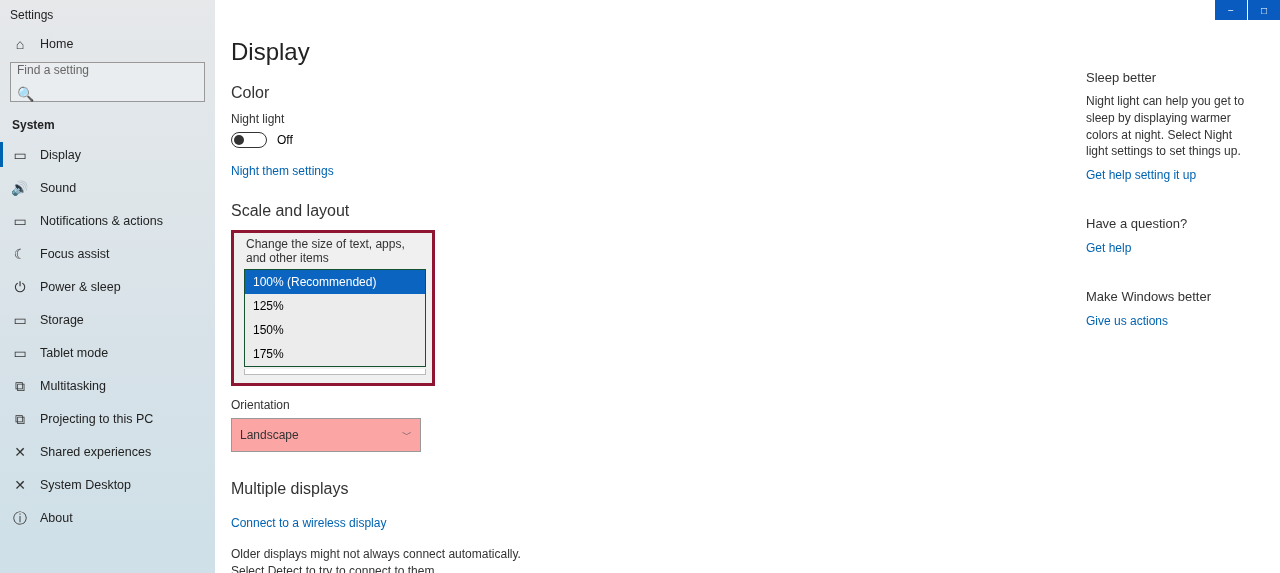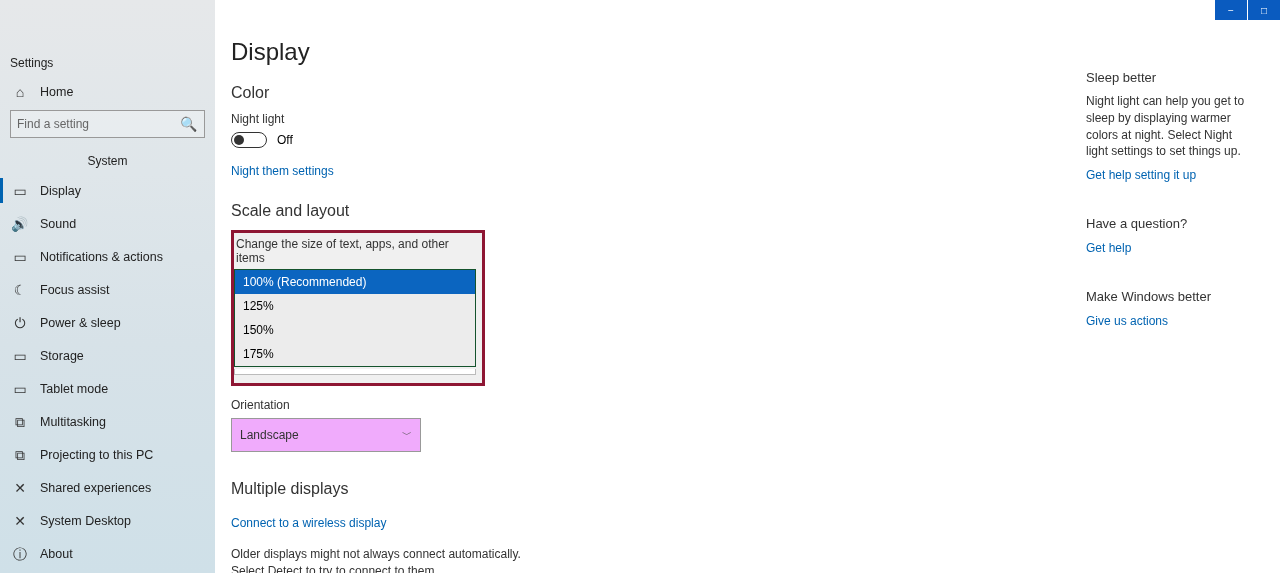--- a/index.html
+++ b/index.html
@@ -18,33 +18,33 @@
     }
     .titlebar .btn + .btn { margin-left: 1px; }
 
     
     .sidebar {
       width: 215px; height: 100%;
       background: linear-gradient(180deg, #e6e8ea 0%, #dfe6ea 30%, #d7e2e8 60%, #cfe0e8 100%);
       display: flex; flex-direction: column;
       font-size: 12.5px; color: #222;
     }
-    .sidebar .title { padding: 8px 10px 4px 10px; font-size: 12px; margin-top: 48px; }
+    .sidebar .title { padding: 8px 10px 4px 10px; font-size: 12px; }
     .sidebar .home-row {
       display: flex; align-items: center; gap: 12px;
       padding: 10px 12px; cursor: pointer;
     }
     .sidebar .search-wrap { padding: 0 10px 10px 10px; }
     .sidebar .search {
-      width: 100%; height: 28px; border: 1px solid #999; background: rgba(255,255,255,0.25);
-      display: flex; align-items: center; justify-content: space-between; padding: 0 6px;
-      color: #666; font-size: 12px;
+      width: 100%; height: 40px; border: 1px solid #999; background: rgba(255,255,255,0.25);
+      display: flex; justify-content: space-between; padding: 0 6px;
+      color: #666; font-size: 12px; flex-direction: column;
     }
     .sidebar .section-label {
-      padding: 6px 12px 6px 12px; font-weight: 400; font-size: 12px; text-align: center;
+      padding: 6px 12px 6px 12px; font-weight: 700; font-size: 12px;
     }
     .sidebar-item {
       display: flex; align-items: center; gap: 12px;
       padding: 8.5px 12px; cursor: pointer; position: relative;
     }
     .sidebar-item.active::before {
       content: ""; position: absolute; left: 0; top: 4px; bottom: 4px; width: 3px; background: #0063b1;
     }
     .side-icon { width: 16px; height: 16px; display:flex; align-items:center; justify-content:center; color:#333; }
 
@@ -66,33 +66,33 @@
     }
     .toggle-track {
       width: 36px; height: 16px; border: 1px solid #333; border-radius: 8px; position: relative; background:#fff;
     }
     .toggle-thumb {
       width: 10px; height: 10px; border-radius: 50%; background: #333;
       position: absolute; top: 2px; left: 2px;
     }
 
     .highlight-box {
-      border: 3px solid #8e1633; padding: 2px 6px 8px 0; width: 254px;
+      border: 3px solid #8e1633; padding: 2px 6px 8px 10px; width: 204px;
       background: #f0f0f0;
     }
     .highlight-box .field-label { margin: 2px 0 4px 0; padding-left:2px; }
     .dropdown-list {
       background: #ececec; border: 1px solid #14532d;
     }
     .dd-option {
       padding: 5px 8px; font-size: 12px; cursor: pointer; background:#ececec;
     }
     .dd-option.selected { background: #0b65c0; color: #fff; }
     .dd-collapsed {
-      border: 1px solid #999; background: #f0abfc; width: 190px; height: 26px;
+      border: 1px solid #999; background: #fca5a5; width: 190px; height: 26px;
       display: flex; align-items: center; justify-content: space-between;
       padding: 16px 8px; font-size: 12px; color: #333;
     }
 
     
     .info-col {
       width: 170px; padding-right: 4px; font-size: 12px; color: #333;
     }
     .info-col h3 { font-weight: 400; font-size: 13px; margin: 32px 0 8px 0; }
     .info-col h3:first-child { margin-top: 32px; }

